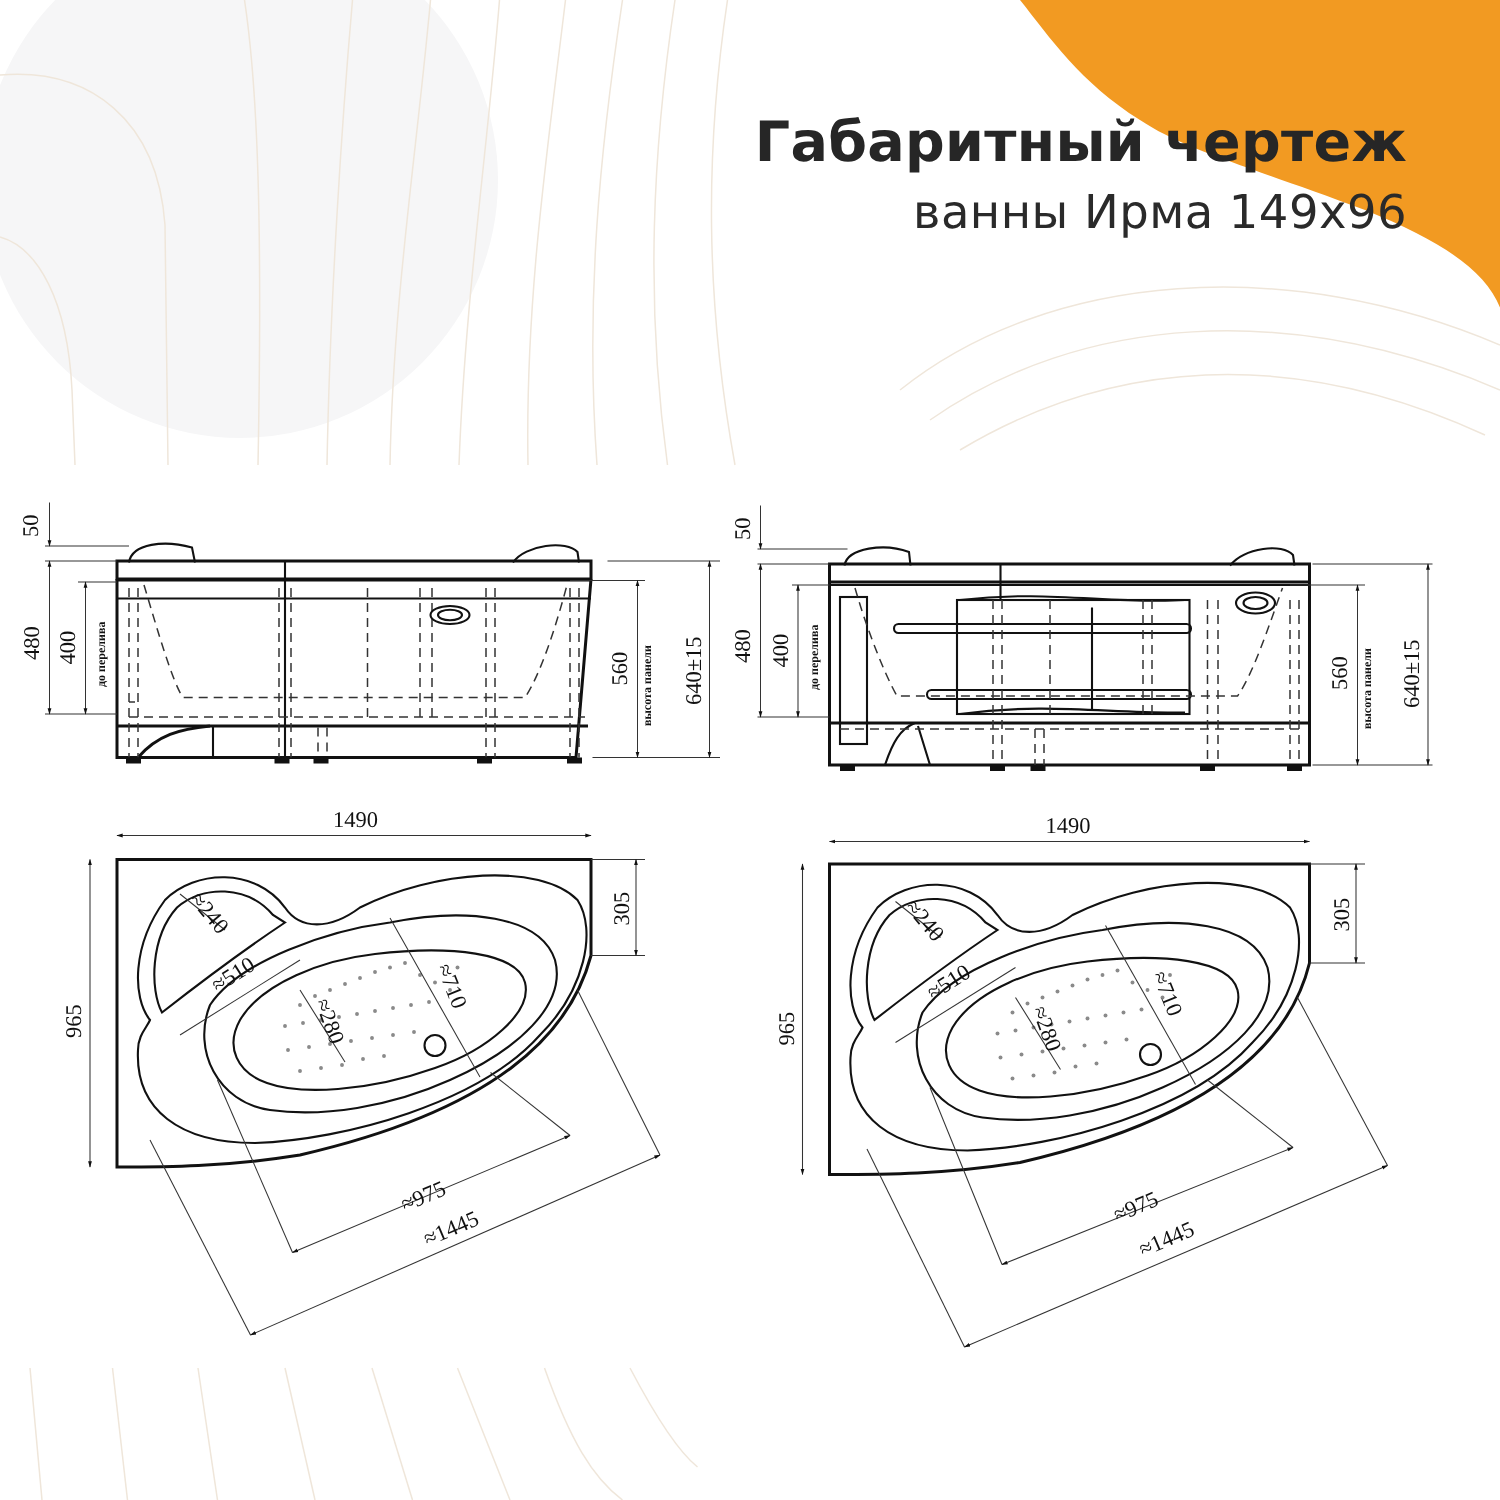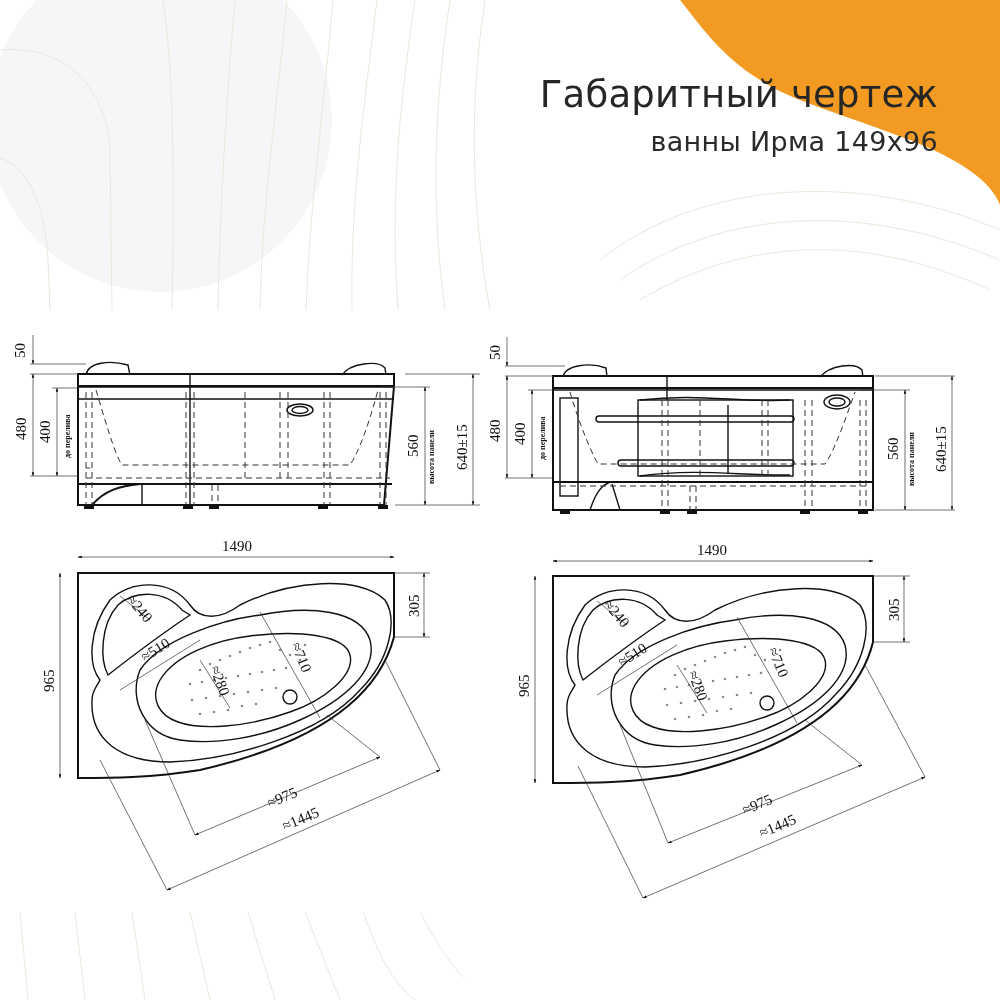--- a/index.html
+++ b/index.html
@@ -1,20 +1,20 @@
 <!DOCTYPE html>
 <html><head>
 <meta charset="utf-8">
 <style>
   html, body { margin:0; padding:0; }
   body { width:1000px; height:1000px; position:relative; overflow:hidden; background:#ffffff; font-family:"Liberation Sans", sans-serif; }
   .bg { position:absolute; left:0; top:0; width:1000px; height:1000px; }
   .title-wrap { position:absolute; right:62px; top:72px; text-align:right; }
-  .title { font-family:"DejaVu Sans", sans-serif; font-weight:normal; font-size:37px; color:#262626; letter-spacing:0.2px; line-height:46px; }
-  .subtitle { font-family:"DejaVu Sans", sans-serif; font-size:27px; color:#2a2a2a; line-height:40px; margin-top:4px; letter-spacing:0.3px; }
+  .title { font-family:"DejaVu Sans", sans-serif; font-weight:bold; font-size:37px; color:#262626; letter-spacing:0.2px; line-height:46px; }
+  .subtitle { font-family:"DejaVu Sans", sans-serif; font-size:31px; color:#2a2a2a; line-height:40px; margin-top:4px; letter-spacing:0.3px; }
   .drawing { position:absolute; left:0; top:300px; width:1000px; height:620px; }
   .dim { font-family:"Liberation Serif", serif; font-size:15px; fill:#111; }
   .dim-s { font-family:"Liberation Serif", serif; font-size:8px; fill:#111; font-weight:bold; }
   .ln { stroke:#111; fill:none; stroke-width:1.4; }
   .ln2 { stroke:#111; fill:none; stroke-width:2; }
   .thin { stroke:#333; fill:none; stroke-width:0.7; }
   .dash { stroke:#333; fill:none; stroke-width:1; stroke-dasharray:6 4; }
   .dots { fill:#8a8a8a; }
 </style>
 </head>

